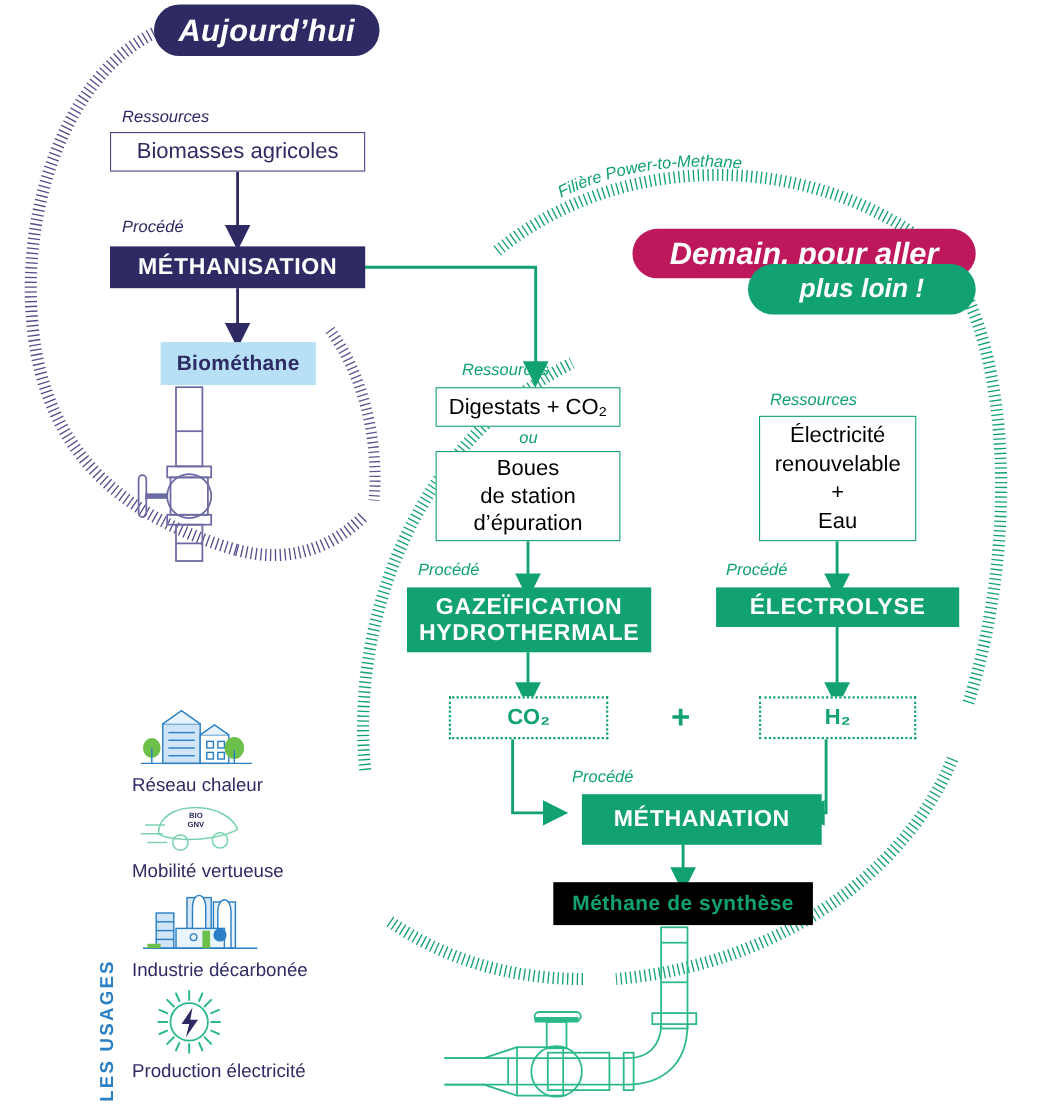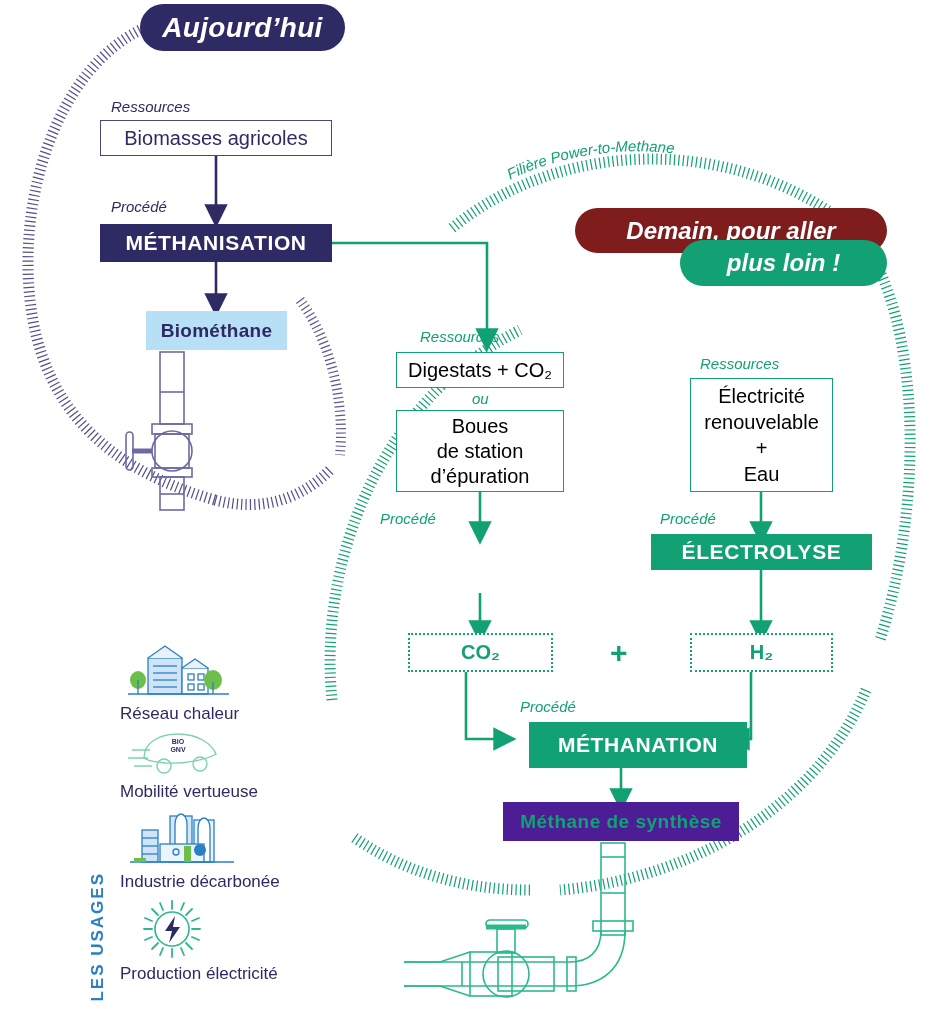--- a/index.html
+++ b/index.html
@@ -13,42 +13,42 @@
 
   
   .badge-today{
     left:140px;top:4px;width:205px;height:47px;
     background:#2e2a63;border-radius:26px;
     display:flex;align-items:center;justify-content:center;
     color:#ffffff;font-style:italic;font-weight:bold;font-size:28px;letter-spacing:.3px;
   }
   .badge-tomorrow-wrap{left:575px;top:208px;width:312px;height:78px;}
   .badge-tm-l1{
-    position:absolute;left:0;top:0;width:312px;height:45px;background:#7f1d1d;
+    position:absolute;left:0;top:0;width:312px;height:45px;background:#be185d;
     border-radius:24px;display:flex;align-items:center;justify-content:center;
-    color:#fff;font-style:italic;font-weight:bold;font-size:24px;
+    color:#fff;font-style:italic;font-weight:bold;font-size:28px;
   }
   .badge-tm-l2{
     position:absolute;left:105px;top:32px;width:207px;height:46px;background:#11a172;
     border-radius:24px;display:flex;align-items:center;justify-content:center;
     color:#fff;font-style:italic;font-weight:bold;font-size:24px;
   }
 
   
   .cap{font-style:italic;font-size:15px;}
   .cap.navy{color:#2e2a63;}
   .cap.green{color:#11a172;}
 
   
   .box{box-sizing:border-box;display:flex;align-items:center;justify-content:center;text-align:center;}
 
   .box-outline-navy{border:1.6px solid #4a4585;color:#2e2a63;font-size:20px;background:#fff;}
   .box-solid-navy{background:#2e2a63;color:#fff;font-weight:bold;font-size:21px;letter-spacing:.6px;}
   .box-blue{background:#b7dff5;color:#2e2a63;font-weight:bold;font-size:19px;letter-spacing:.3px;}
-  .box-blue-green{background:#4c1d95;color:#11a172;font-weight:bold;font-size:19px;letter-spacing:.5px;}
+  .box-blue-green{background:#000000;color:#11a172;font-weight:bold;font-size:19px;letter-spacing:.5px;}
   .box-outline-green{border:1.7px solid #11a172;color:#000000;font-size:20px;background:#fff;}
   .box-solid-green{background:#11a172;color:#fff;font-weight:bold;font-size:21px;letter-spacing:.6px;line-height:1.12;}
   .box-dotted-green{border:2px dotted #11a172;color:#11a172;font-weight:bold;font-size:20px;background:#fff;}
 
   .plus-green{color:#11a172;font-weight:bold;font-size:30px;}
   .ou-green{color:#11a172;font-style:italic;font-size:15px;}
 
   
   .usage-label{color:#2e2a63;font-size:17px;}
   .les-usages{
@@ -175,20 +175,24 @@
   <div class="abs cap green" style="left:420px;top:328px;">Ressources</div>
   <div class="abs box box-outline-green" style="left:396px;top:352px;width:168px;height:36px;">Digestats + CO₂</div>
   <div class="abs ou-green" style="left:472px;top:390px;">ou</div>
   <div class="abs box box-outline-green" style="left:396px;top:410px;width:168px;height:82px;flex-direction:column;line-height:1.25;">
     <span>Boues</span>
     <span>de station</span>
     <span>d’épuration</span>
   </div>
 
   <div class="abs cap green" style="left:380px;top:510px;">Procédé</div>
+  <div class="abs box box-solid-green" style="left:370px;top:534px;width:222px;height:59px;flex-direction:column;">
+    <span>GAZEÏFICATION</span>
+    <span>HYDROTHERMALE</span>
+  </div>
 
   <div class="abs box box-dotted-green" style="left:408px;top:633px;width:145px;height:39px;">CO₂</div>
 
   <div class="abs plus-green" style="left:610px;top:636px;">+</div>
 
   <div class="abs cap green" style="left:700px;top:355px;">Ressources</div>
   <div class="abs box box-outline-green" style="left:690px;top:378px;width:143px;height:114px;flex-direction:column;line-height:1.3;">
     <span>Électricité</span>
     <span>renouvelable</span>
     <span>+</span>

